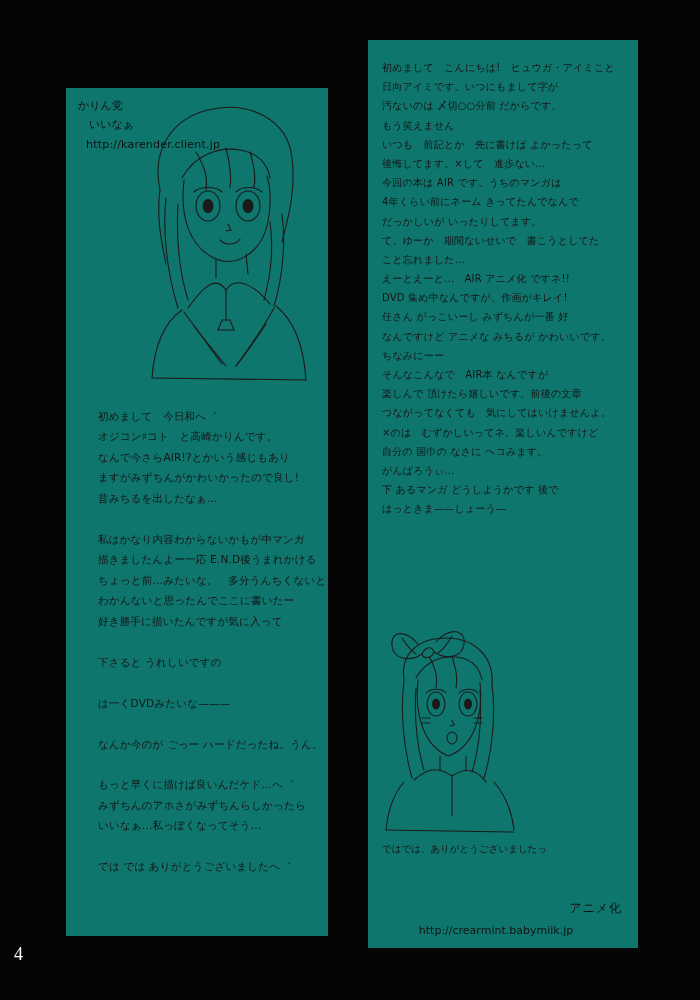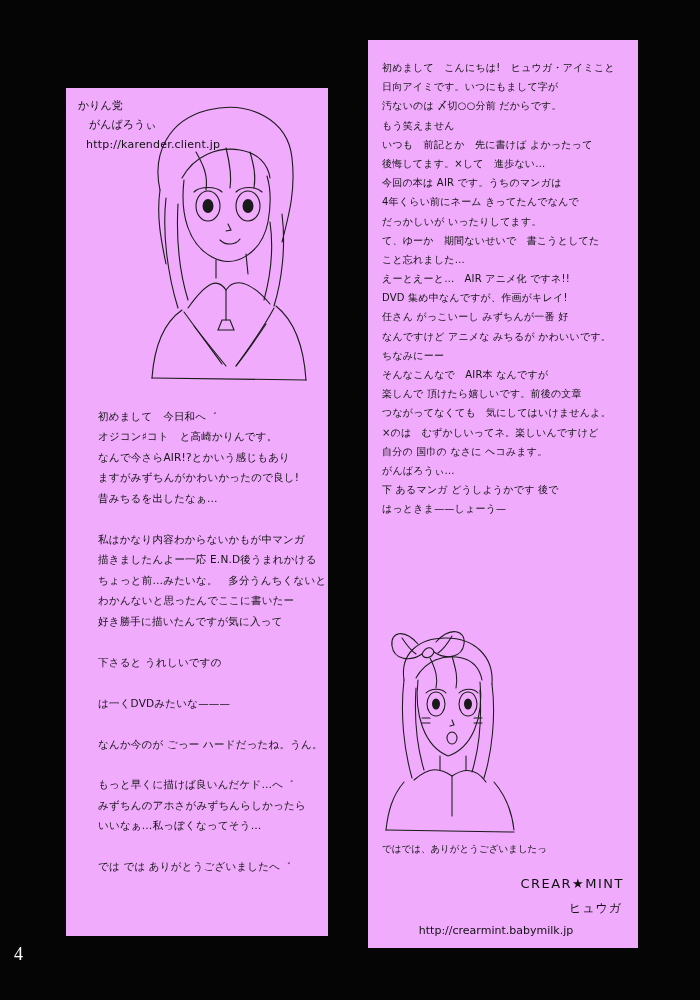--- a/index.html
+++ b/index.html
@@ -15,21 +15,21 @@
     overflow: hidden;
   }
   .page {
     position: absolute;
     inset: 0;
     background: #050505;
   }
   
   .panel {
     position: absolute;
-    background: #f0abfc;
+    background: #0f766e;
     color: #111;
   }
   .panel-left {
     left: 66px;
     top: 88px;
     width: 262px;
     height: 848px;
   }
   .panel-right {
     left: 368px;
@@ -152,21 +152,21 @@
   svg { display: block; }
 </style>
 </head>
 <body>
 
 <div class="page">
 
   <div class="panel panel-left">
 
     <div class="circle-head">かりん党
-　がんばろうぃ</div>
+　いいなぁ</div>
 
     <div class="url-left">http://karender.client.jp</div>
 
     <div class="art-left">
       <svg viewBox="0 0 200 300" width="200" height="300" fill="none" stroke="#1a1a1a" stroke-width="1.1" stroke-linecap="round">
 
         <path d="M38 96 C30 60 46 26 86 16 C128 6 166 26 170 64 C174 98 166 124 160 148"></path>
         <path d="M38 96 C34 124 40 150 44 170"></path>
 
         <path d="M62 86 C58 120 66 150 90 163 C114 176 140 158 146 128 C150 106 148 92 145 82"></path>
@@ -304,19 +304,18 @@
         <path d="M30 172 C18 186 14 202 12 220"></path>
         <path d="M120 172 C132 186 138 202 140 220"></path>
         <path d="M12 220 L140 222"></path>
         <path d="M78 166 l0 40"></path>
       </svg>
     </div>
 
 
     <div class="closing-right">ではでは、ありがとうございましたっ</div>
 
-    <div class="circle-name">CREAR★MINT</div>
-    <div class="author-name">ヒュウガ</div>
+    <div class="author-name">アニメ化</div>
     <div class="url-right">http://crearmint.babymilk.jp</div>
   </div>
 
   <div class="page-number">4</div>
 </div>
 
 </body></html>

